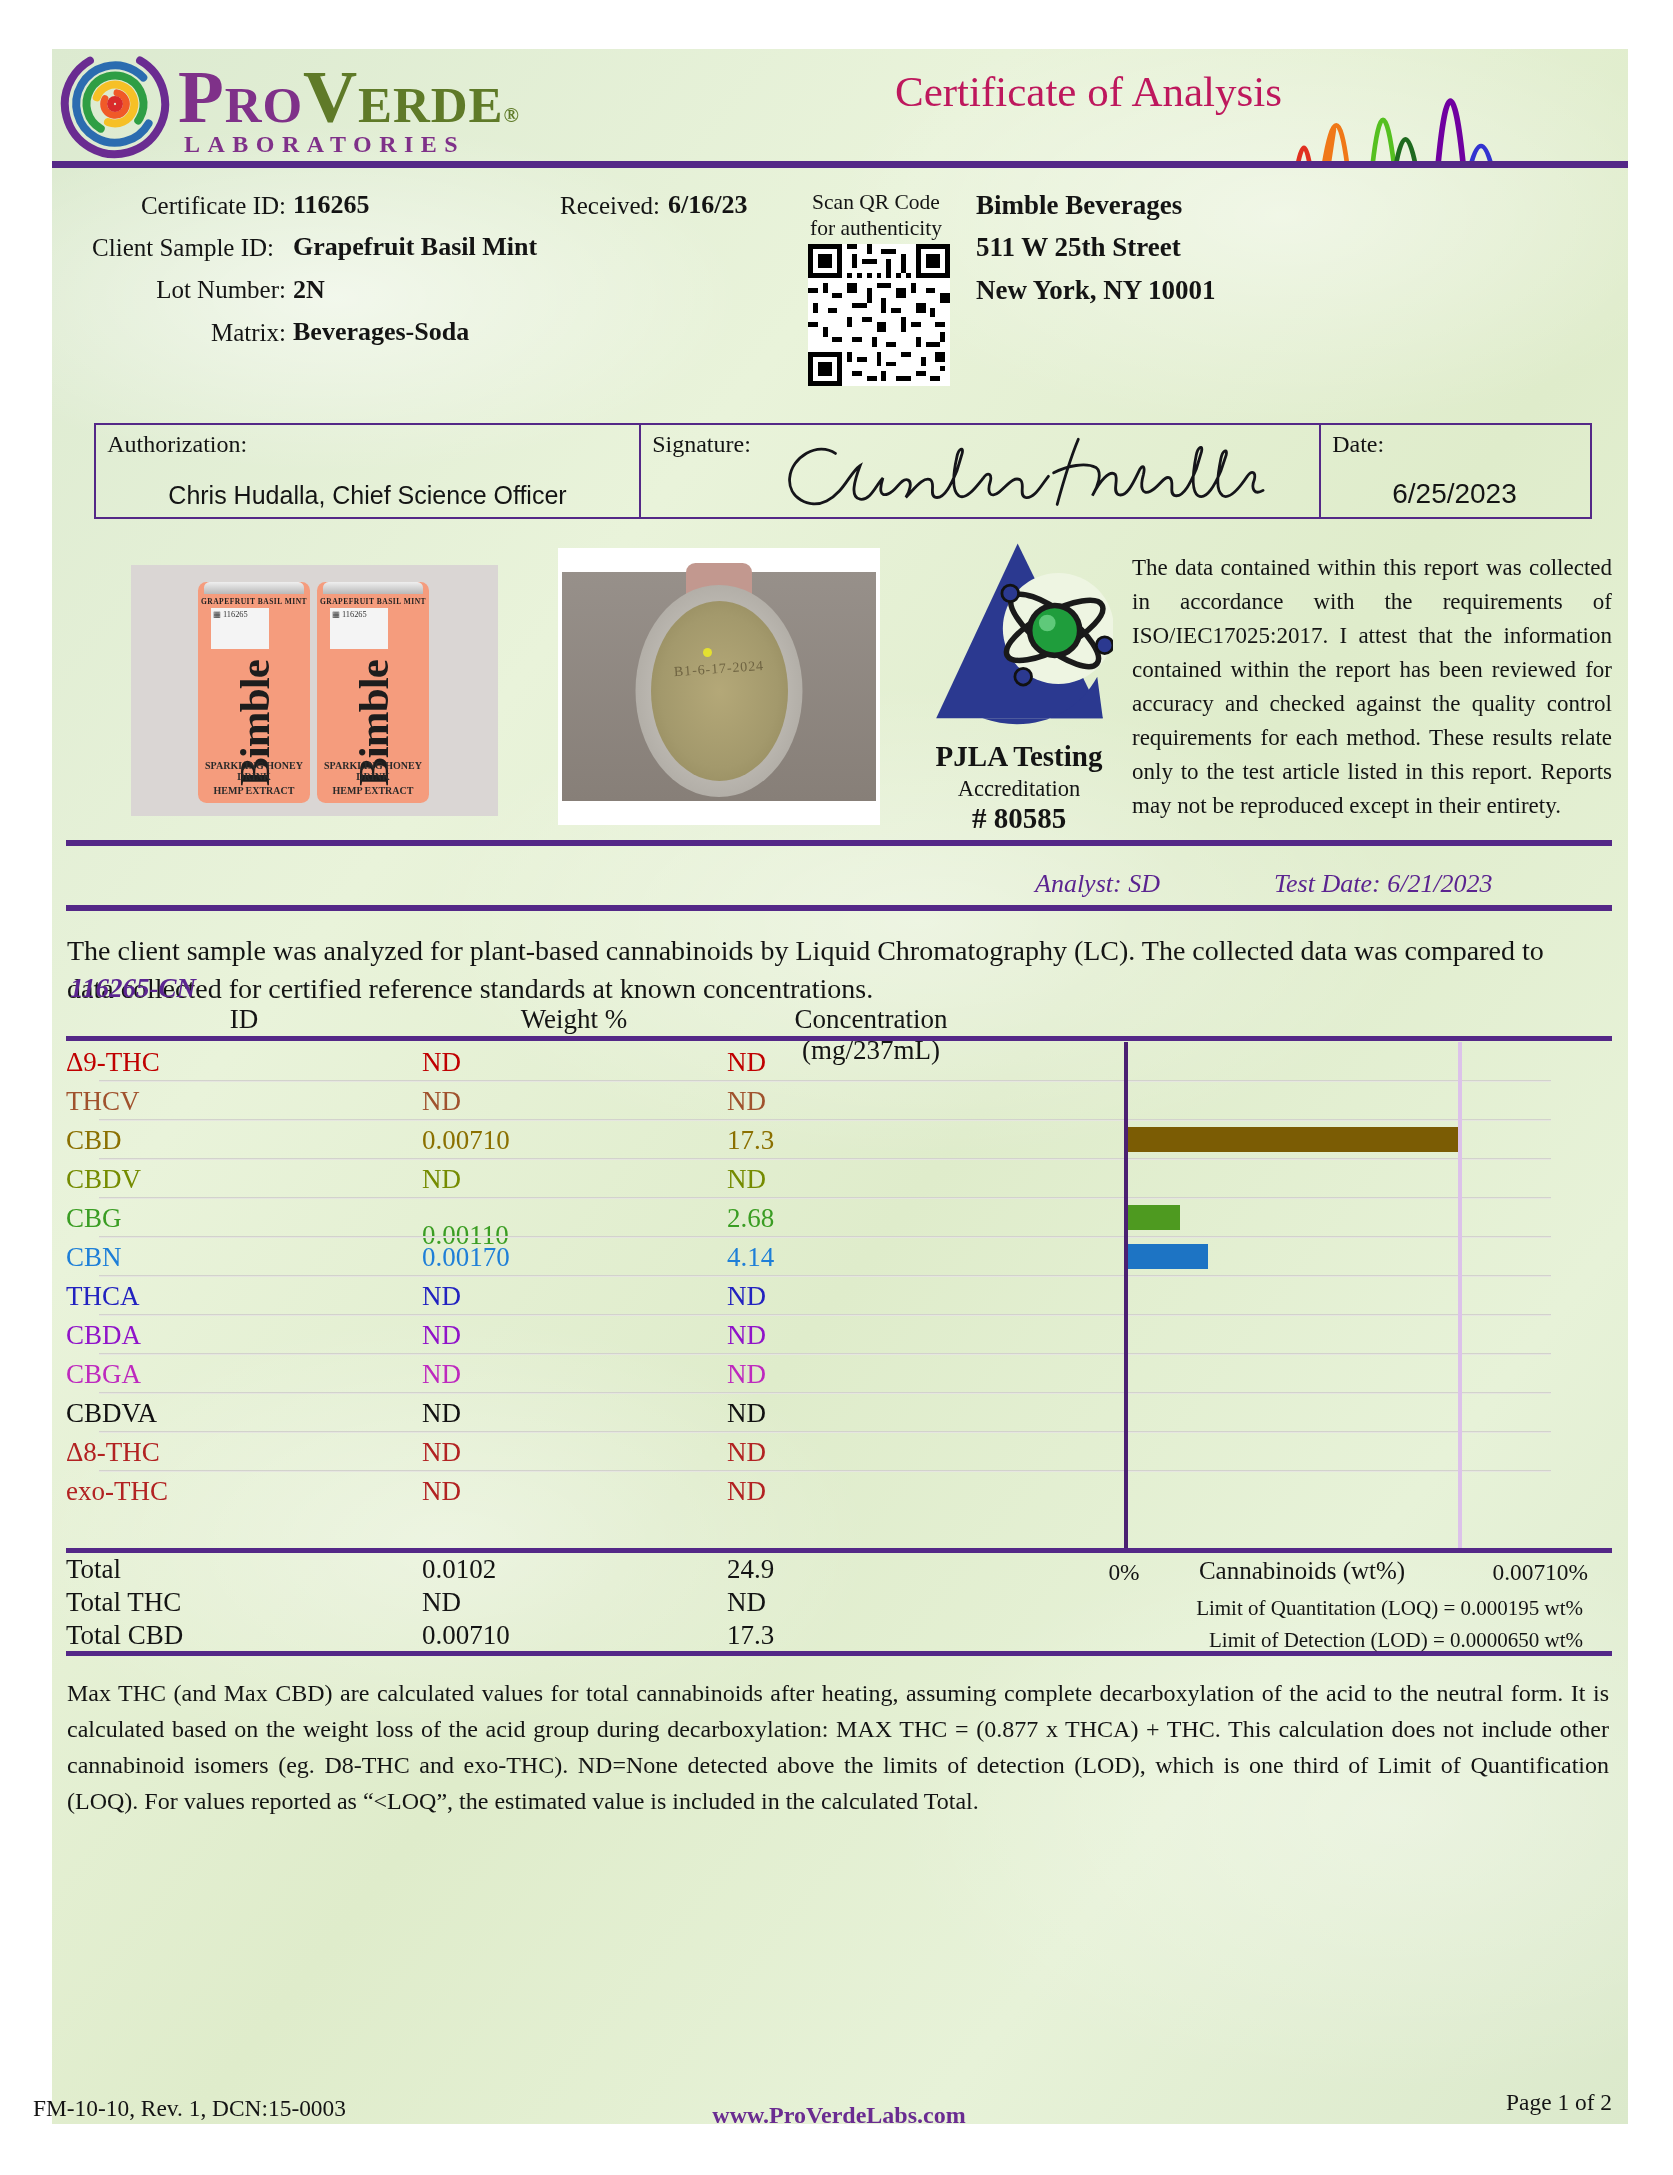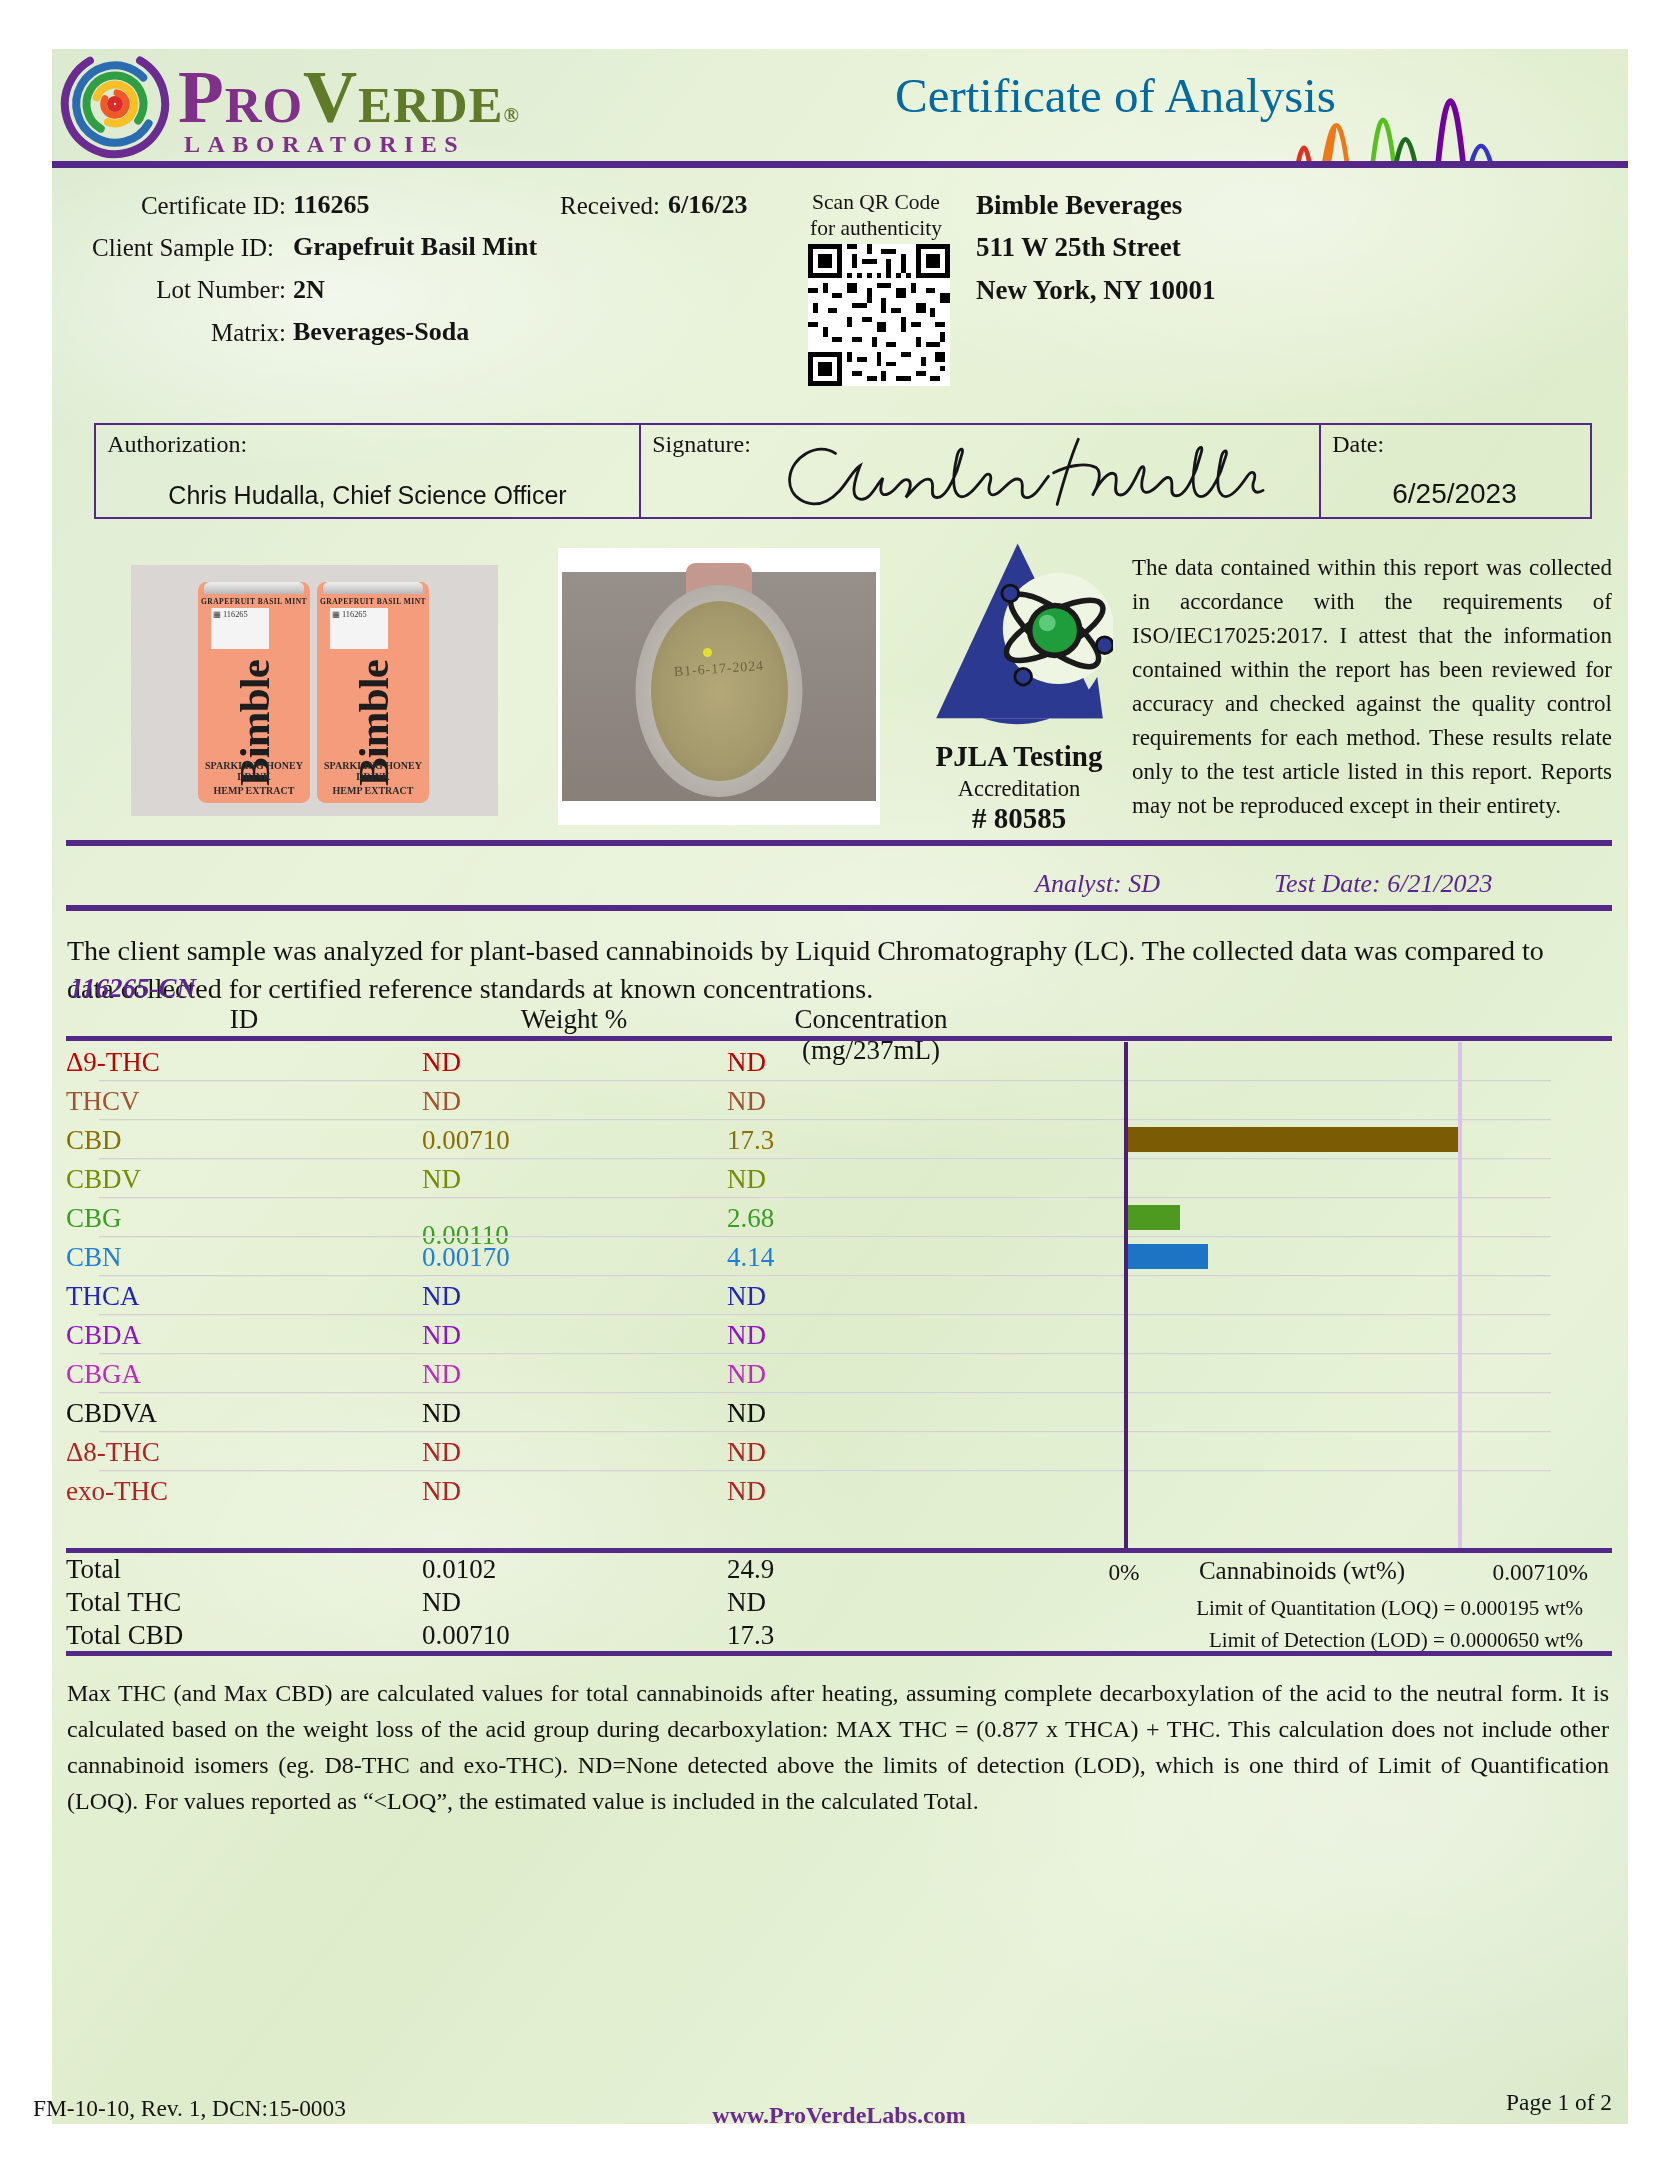--- a/index.html
+++ b/index.html
@@ -15,21 +15,21 @@
       radial-gradient(ellipse 712px 375px at 25% 72%, rgba(255,255,255,.38), rgba(255,255,255,0) 60%),
       radial-gradient(ellipse 843px 468px at 85% 85%, rgba(255,255,255,.30), rgba(255,255,255,0) 60%),
       linear-gradient(128deg,#dcead0 0%,#e9f3da 30%,#dfeccb 55%,#e7f2d8 78%,#dbe9cb 100%);}
   .hline{position:absolute;background:#542887;}
   
   .logo-pro{color:#7f3189;font-weight:bold;}
   .logo-verde{color:#5f7a28;font-weight:bold;}
   #logo-text{left:178px;top:54px;font-size:56px;letter-spacing:0.9px;}
   #logo-text .bigv{font-size:75px;}
   #logo-labs{left:184px;top:131px;font-size:24px;letter-spacing:7.5px;color:#7f3189;font-weight:bold;}
-  #coa-title{left:895px;top:67px;font-size:49px;color:#0369a1;}
+  #coa-title{left:895px;top:67px;font-size:43px;color:#be185d;}
   
   .mlabel{position:absolute;width:234px;text-align:right;font-size:25px;}
   .mvalue{position:absolute;font-size:26px;font-weight:bold;}
   .qrtxt{position:absolute;width:206px;text-align:center;font-size:21.5px;}
   .client-line{position:absolute;left:976px;font-size:27px;font-weight:bold;}
   
   #authbox{left:94px;top:423px;width:1494px;height:92px;border:2.8px solid #542887;display:flex;}
   .authcell{position:relative;border-right:2.8px solid #542887;height:100%;}
   .authcell:last-child{border-right:none;}
   .authlabel{position:absolute;left:11.2px;top:5.6px;font-size:24px;}

